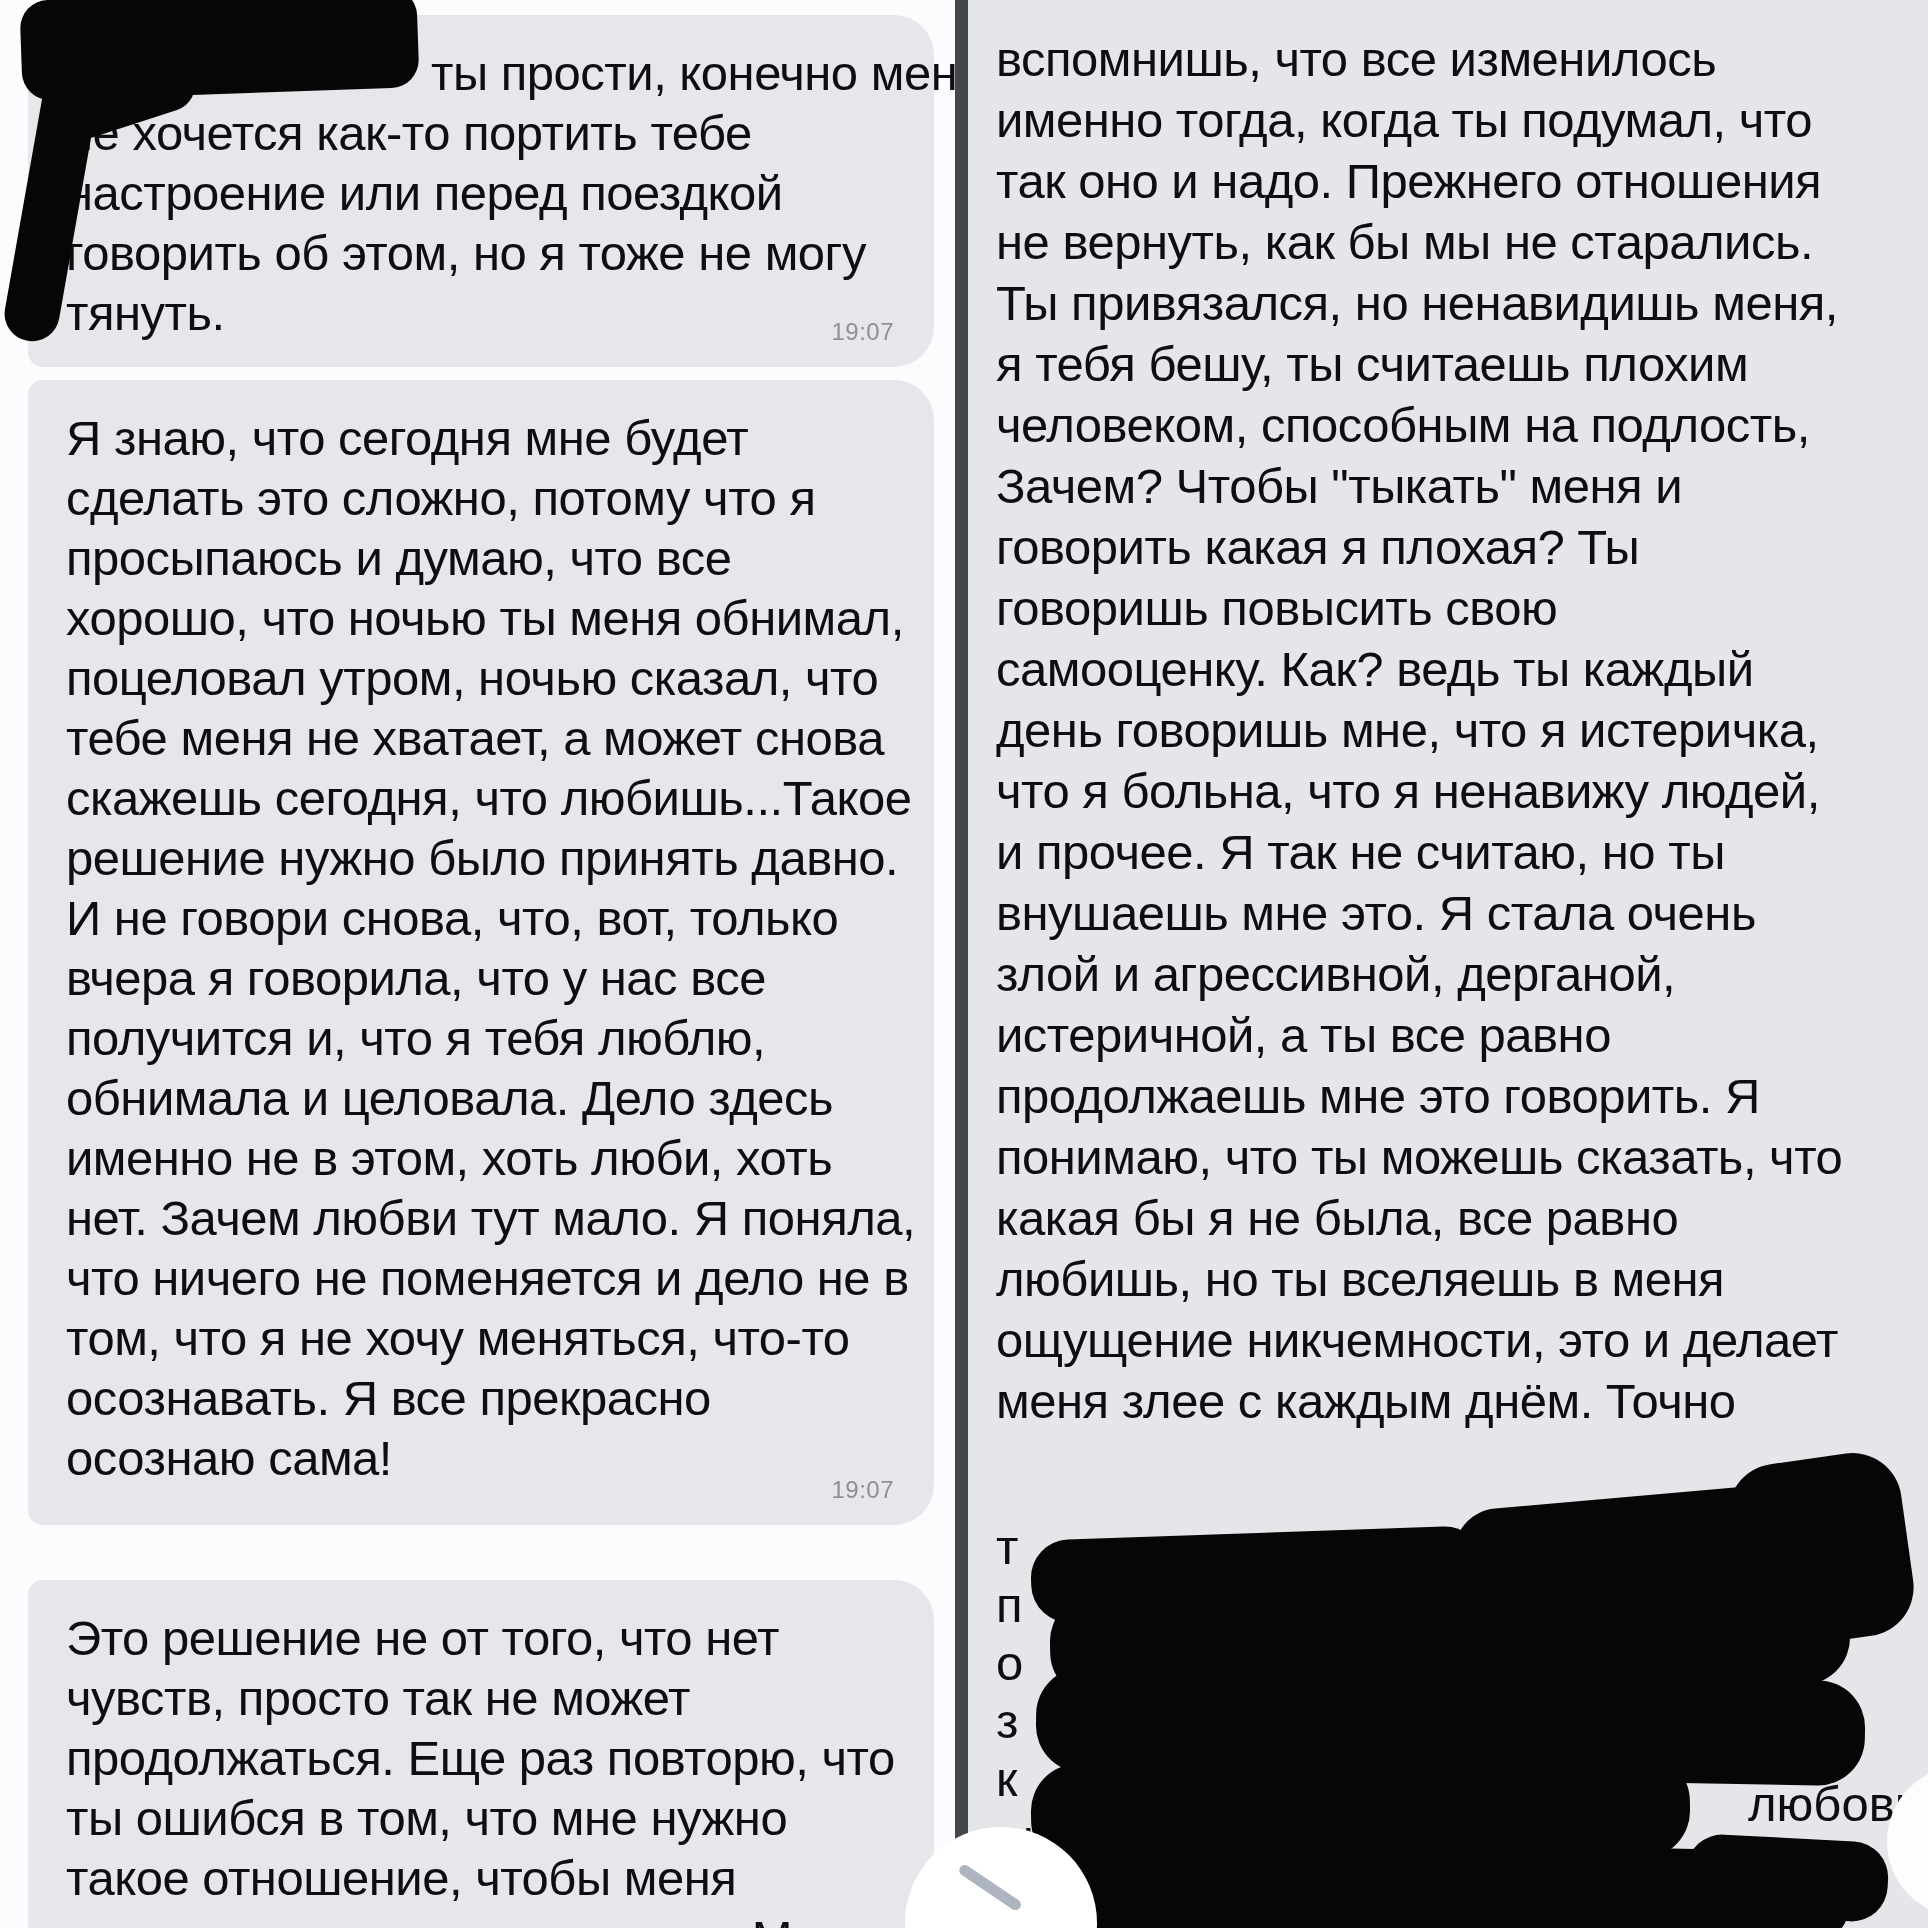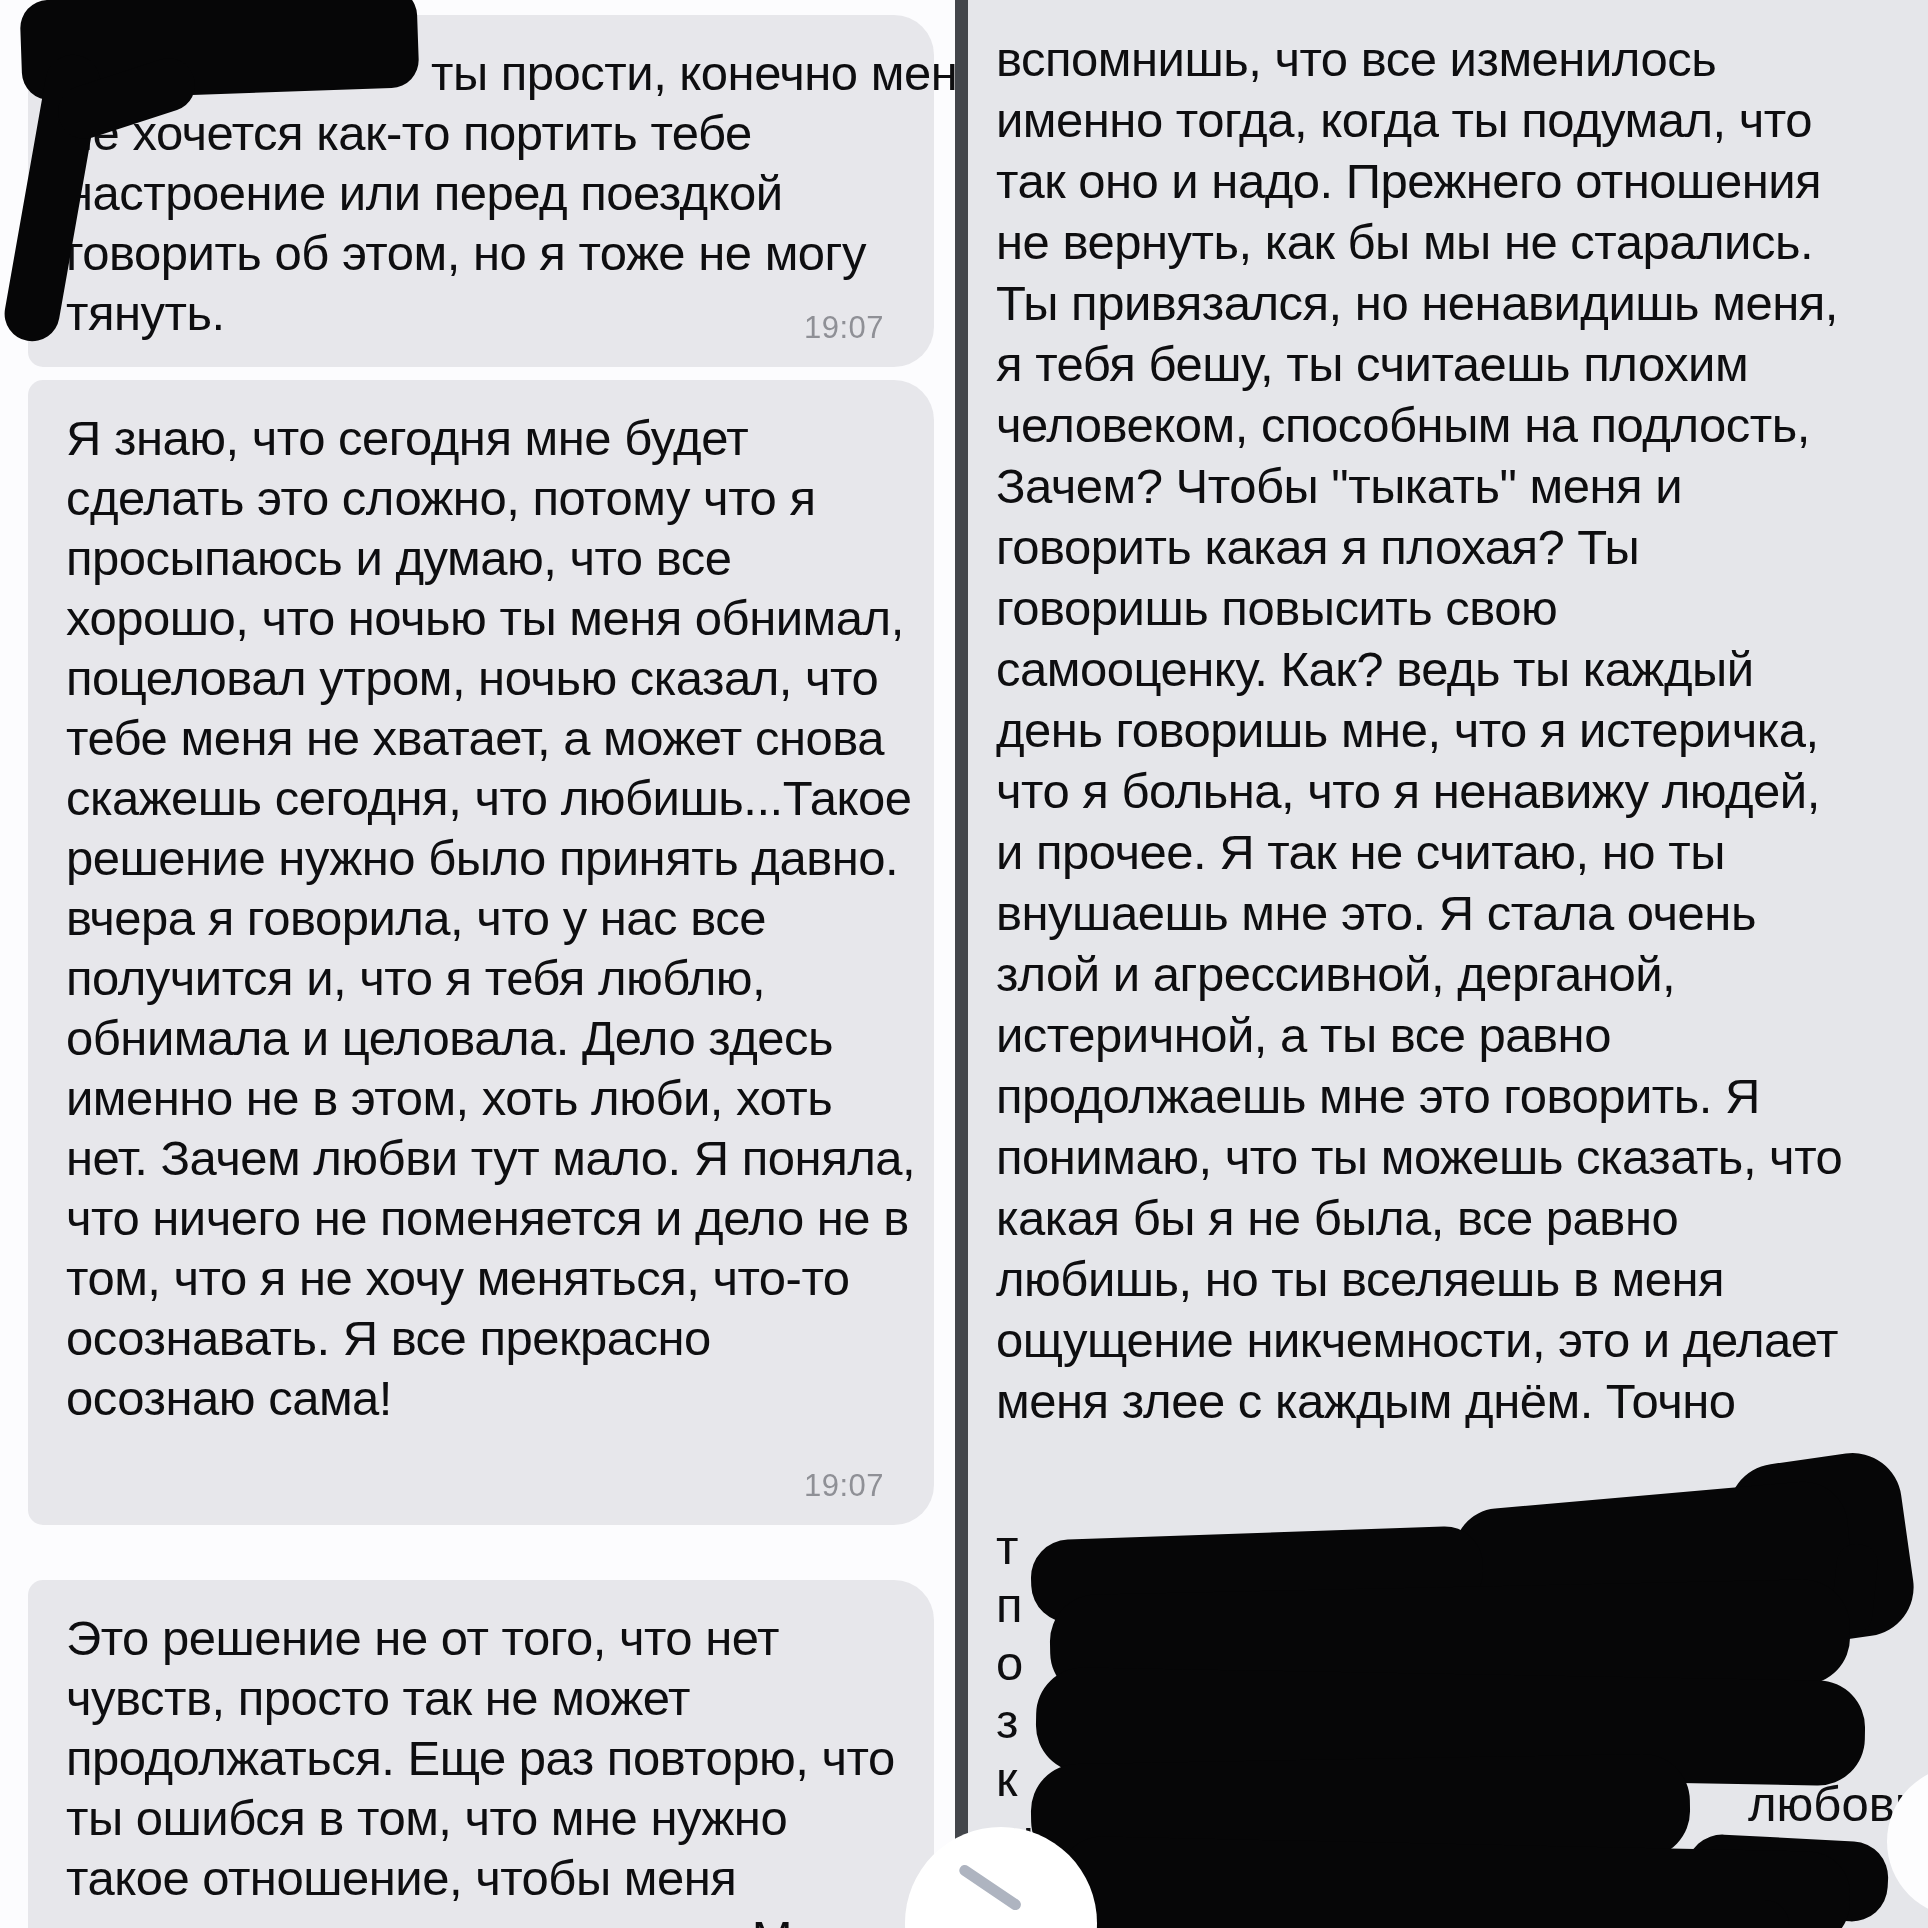--- a/index.html
+++ b/index.html
@@ -21,22 +21,22 @@
   .b1{top:15px;height:352px;border-radius:40px 40px 40px 15px;}
   .b2{top:380px;height:1145px;border-radius:15px 40px 40px 15px;}
   .b3{top:1580px;height:395px;border-radius:15px 40px 40px 40px;}
 
   .tline{
     white-space:nowrap;font-size:49px;line-height:60px;letter-spacing:-0.5px;
   }
   .b1 .lines .tline:first-child{padding-left:365px;} 
 
   .msg-time{
-    position:absolute;right:50px;bottom:21px;
-    font-size:31px;color:#8f9096;letter-spacing:0.5px;
+    position:absolute;right:40px;bottom:21px;
+    font-size:24px;color:#8f9096;letter-spacing:0.5px;
   }
 
   
   .right-text{position:absolute;left:28px;top:21px;width:923px;margin-top:8px;}
   .right-text .tline{line-height:61px;}
   .redacted-lines{position:absolute;left:28px;top:1518px;width:923px;}
   .redacted-lines .tline{line-height:58px;}
   .partial-word{
     position:absolute;left:780px;top:1776px;font-size:49px;white-space:nowrap;z-index:6;
   }
@@ -93,20 +93,21 @@
     <div class="bubble b2">
       <div class="lines">
           <div class="tline">Я знаю, что сегодня мне будет</div>
           <div class="tline">сделать это сложно, потому что я</div>
           <div class="tline">просыпаюсь и думаю, что все</div>
           <div class="tline">хорошо, что ночью ты меня обнимал,</div>
           <div class="tline">поцеловал утром, ночью сказал, что</div>
           <div class="tline">тебе меня не хватает, а может снова</div>
           <div class="tline">скажешь сегодня, что любишь...Такое</div>
           <div class="tline">решение нужно было принять давно.</div>
+          <div class="tline">И не говори снова, что, вот, только</div>
           <div class="tline">вчера я говорила, что у нас все</div>
           <div class="tline">получится и, что я тебя люблю,</div>
           <div class="tline">обнимала и целовала. Дело здесь</div>
           <div class="tline">именно не в этом, хоть люби, хоть</div>
           <div class="tline">нет. Зачем любви тут мало. Я поняла,</div>
           <div class="tline">что ничего не поменяется и дело не в</div>
           <div class="tline">том, что я не хочу меняться, что-то</div>
           <div class="tline">осознавать. Я все прекрасно</div>
           <div class="tline">осознаю сама!</div>
         </div>

